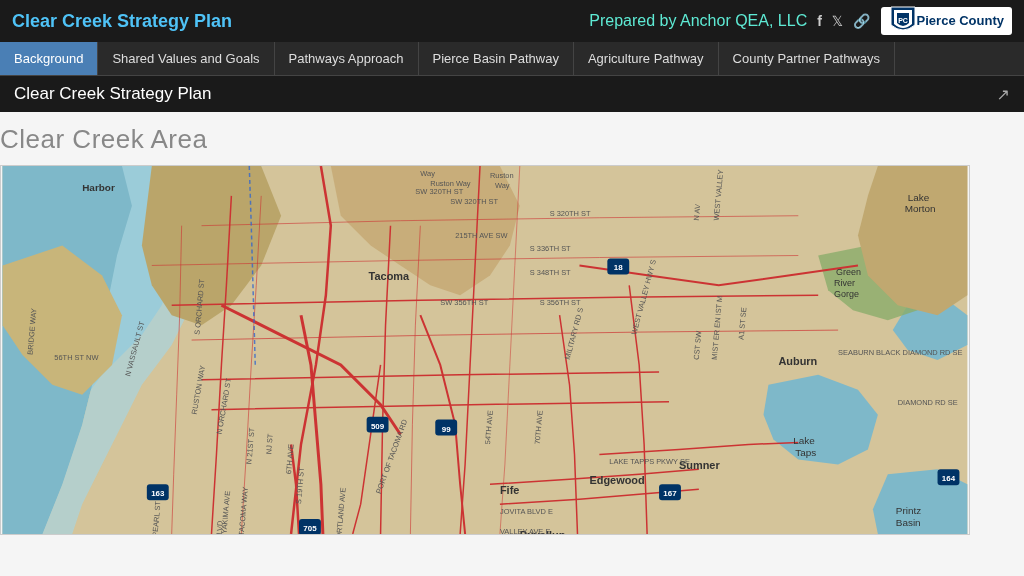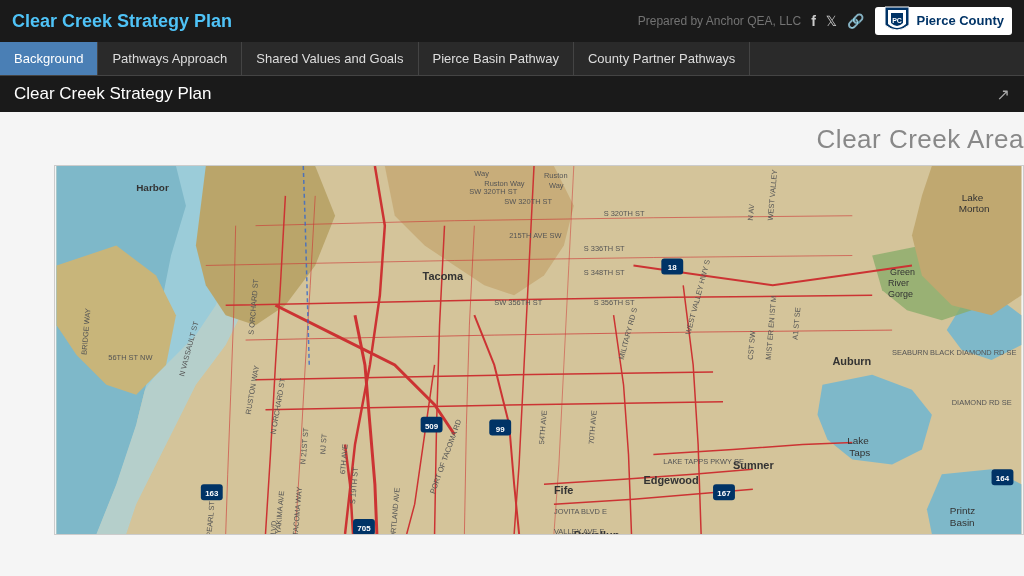--- a/index.html
+++ b/index.html
@@ -18,32 +18,31 @@
       color: #4fc3f7;
       font-size: 18px;
       font-weight: bold;
     }
     #header-right {
       display: flex;
       align-items: center;
       gap: 10px;
     }
     #prepared-by {
-      color: #737373;
-      font-size: 12px;
+      color: #5eead4;
+      font-size: 16px;
     }
     .social-icon {
       color: #ccc;
       font-size: 14px;
       cursor: pointer;
     }
     #pierce-county-logo {
       display: flex;
       align-items: center;
-      gap: 6px;
       background: #fff;
       border-radius: 3px;
       padding: 14px 8px;
       height: 24px;
     }
     .logo-shield {
       width: 28px;
       height: 32px;
     }
     #pierce-county-text {
@@ -95,21 +94,21 @@
       font-size: 16px;
       cursor: pointer;
     }
 
     
     #main-content {
       background: #f5f5f5;
       height: calc(576px - 42px - 34px - 36px);
       display: flex;
       flex-direction: column;
-      align-items: flex-end;
+      align-items: flex-start;
       padding-top: 12px;
     }
     #map-section-title {
       font-size: 26px;
       color: #888;
       font-weight: 300;
       margin-bottom: 10px;
       letter-spacing: 0.5px;
     }
 
@@ -145,23 +144,24 @@
         <path d="M8,8 L20,8 L20,18 Q14,24 8,18 Z" fill="#003366"></path>
         <text x="14" y="18" text-anchor="middle" fill="#fff" font-size="7" font-weight="bold">PC</text>
       </svg>
       <span id="pierce-county-text">Pierce County</span>
     </div>
   </div>
 </div>
 
 <div id="navbar">
   <div class="nav-tab active">Background</div>
+  <div class="nav-tab">Shared Values and Goals</div>
   <div class="nav-tab">Pathways Approach</div>
-  <div class="nav-tab">Shared Values and Goals</div>
   <div class="nav-tab">Pierce Basin Pathway</div>
+  <div class="nav-tab">Agriculture Pathway</div>
   <div class="nav-tab">County Partner Pathways</div>
 
 </div>
 
 <div id="page-title-bar">
   <span id="page-title">Clear Creek Strategy Plan</span>
   <span id="share-icon-btn">↗</span>
 </div>
 
 <div id="main-content">

